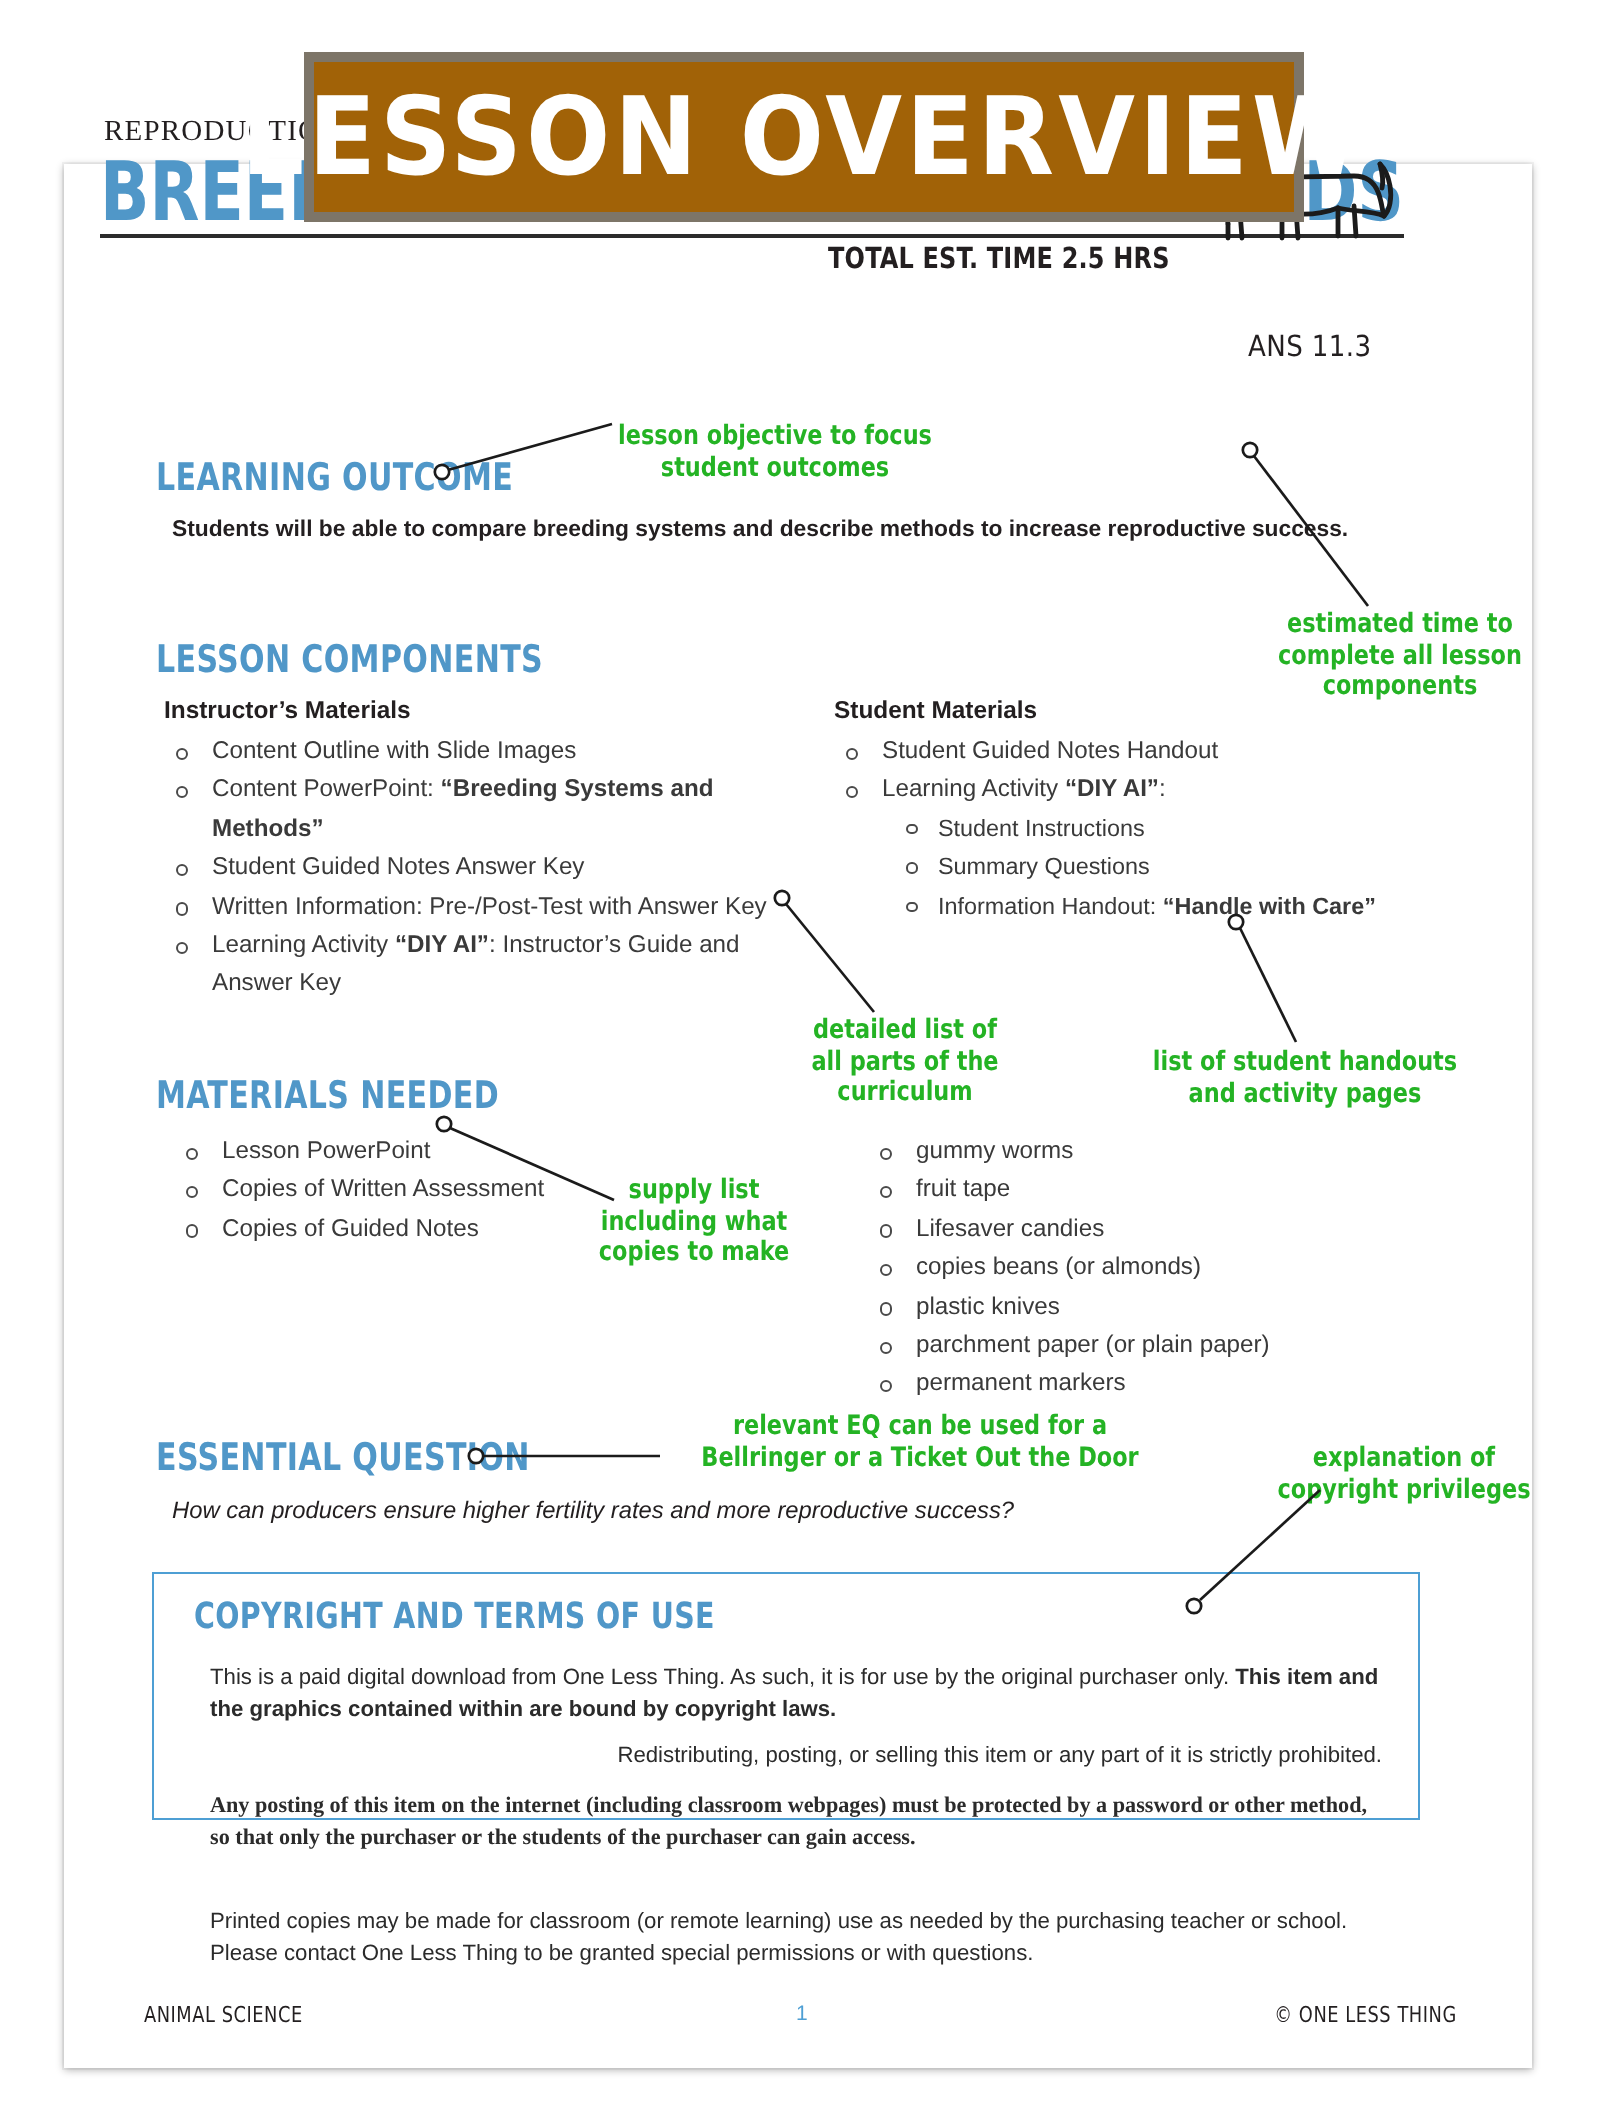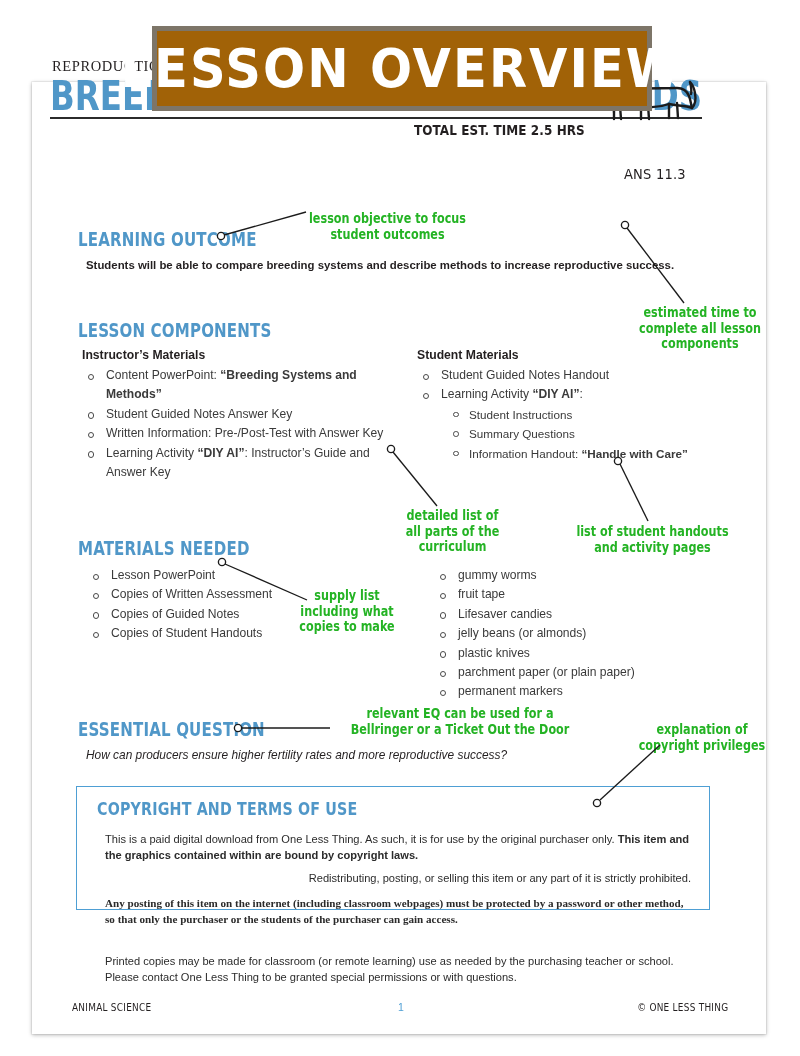--- a/index.html
+++ b/index.html
@@ -197,20 +197,21 @@
   </g>
 </svg>
 
 <div class="sec-h cond" style="left:78px;top:228px;">LEARNING OUTCOME</div>
 <div class="body-txt b" style="left:86px;top:258px;width:610px;">Students will be able to compare breeding systems and describe methods to increase reproductive success.</div>
 
 <div class="sec-h cond" style="left:78px;top:319px;">LESSON COMPONENTS</div>
 
 <div class="ul" style="left:80px;top:345px;width:330px;">
   <div class="lhead">Instructor’s Materials</div>
+  <div class="li">Content Outline with Slide Images</div>
   <div class="li">Content PowerPoint: <b>“Breeding Systems and Methods”</b></div>
   <div class="li">Student Guided Notes Answer Key</div>
   <div class="li">Written Information: Pre-/Post-Test with Answer Key</div>
   <div class="li">Learning Activity <b>“DIY AI”</b>: Instructor’s Guide and Answer Key</div>
 </div>
 
 <div class="ul" style="left:415px;top:345px;width:300px;">
   <div class="lhead">Student Materials</div>
   <div class="li">Student Guided Notes Handout</div>
   <div class="li">Learning Activity <b>“DIY AI”</b>:</div>
@@ -218,28 +219,27 @@
   <div class="li sub">Summary Questions</div>
   <div class="li sub">Information Handout: <b>“Handle with Care”</b></div>
 </div>
 
 <div class="sec-h cond" style="left:78px;top:537px;">MATERIALS NEEDED</div>
 
 <div class="ul" style="left:85px;top:566px;width:260px;">
   <div class="li">Lesson PowerPoint</div>
   <div class="li">Copies of Written Assessment</div>
   <div class="li">Copies of Guided Notes</div>
-  <div class="li">Copies of Student Handouts</div>
 </div>
 
 <div class="ul" style="left:432px;top:566px;width:290px;">
   <div class="li">gummy worms</div>
   <div class="li">fruit tape</div>
   <div class="li">Lifesaver candies</div>
-  <div class="li">jelly beans (or almonds)</div>
+  <div class="li">copies beans (or almonds)</div>
   <div class="li">plastic knives</div>
   <div class="li">parchment paper (or plain paper)</div>
   <div class="li">permanent markers</div>
 </div>
 
 <div class="sec-h cond" style="left:78px;top:718px;">ESSENTIAL QUESTION</div>
 <div id="eq-text">How can producers ensure higher fertility rates and more reproductive success?</div>
 
 <div id="cbox">
   <h3 class="cond">COPYRIGHT AND TERMS OF USE</h3>

